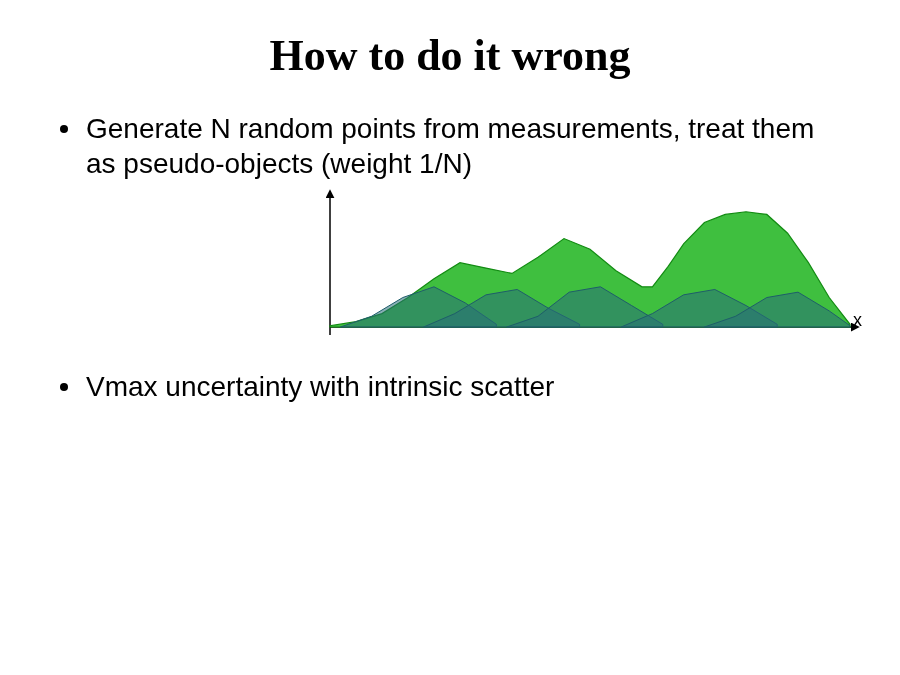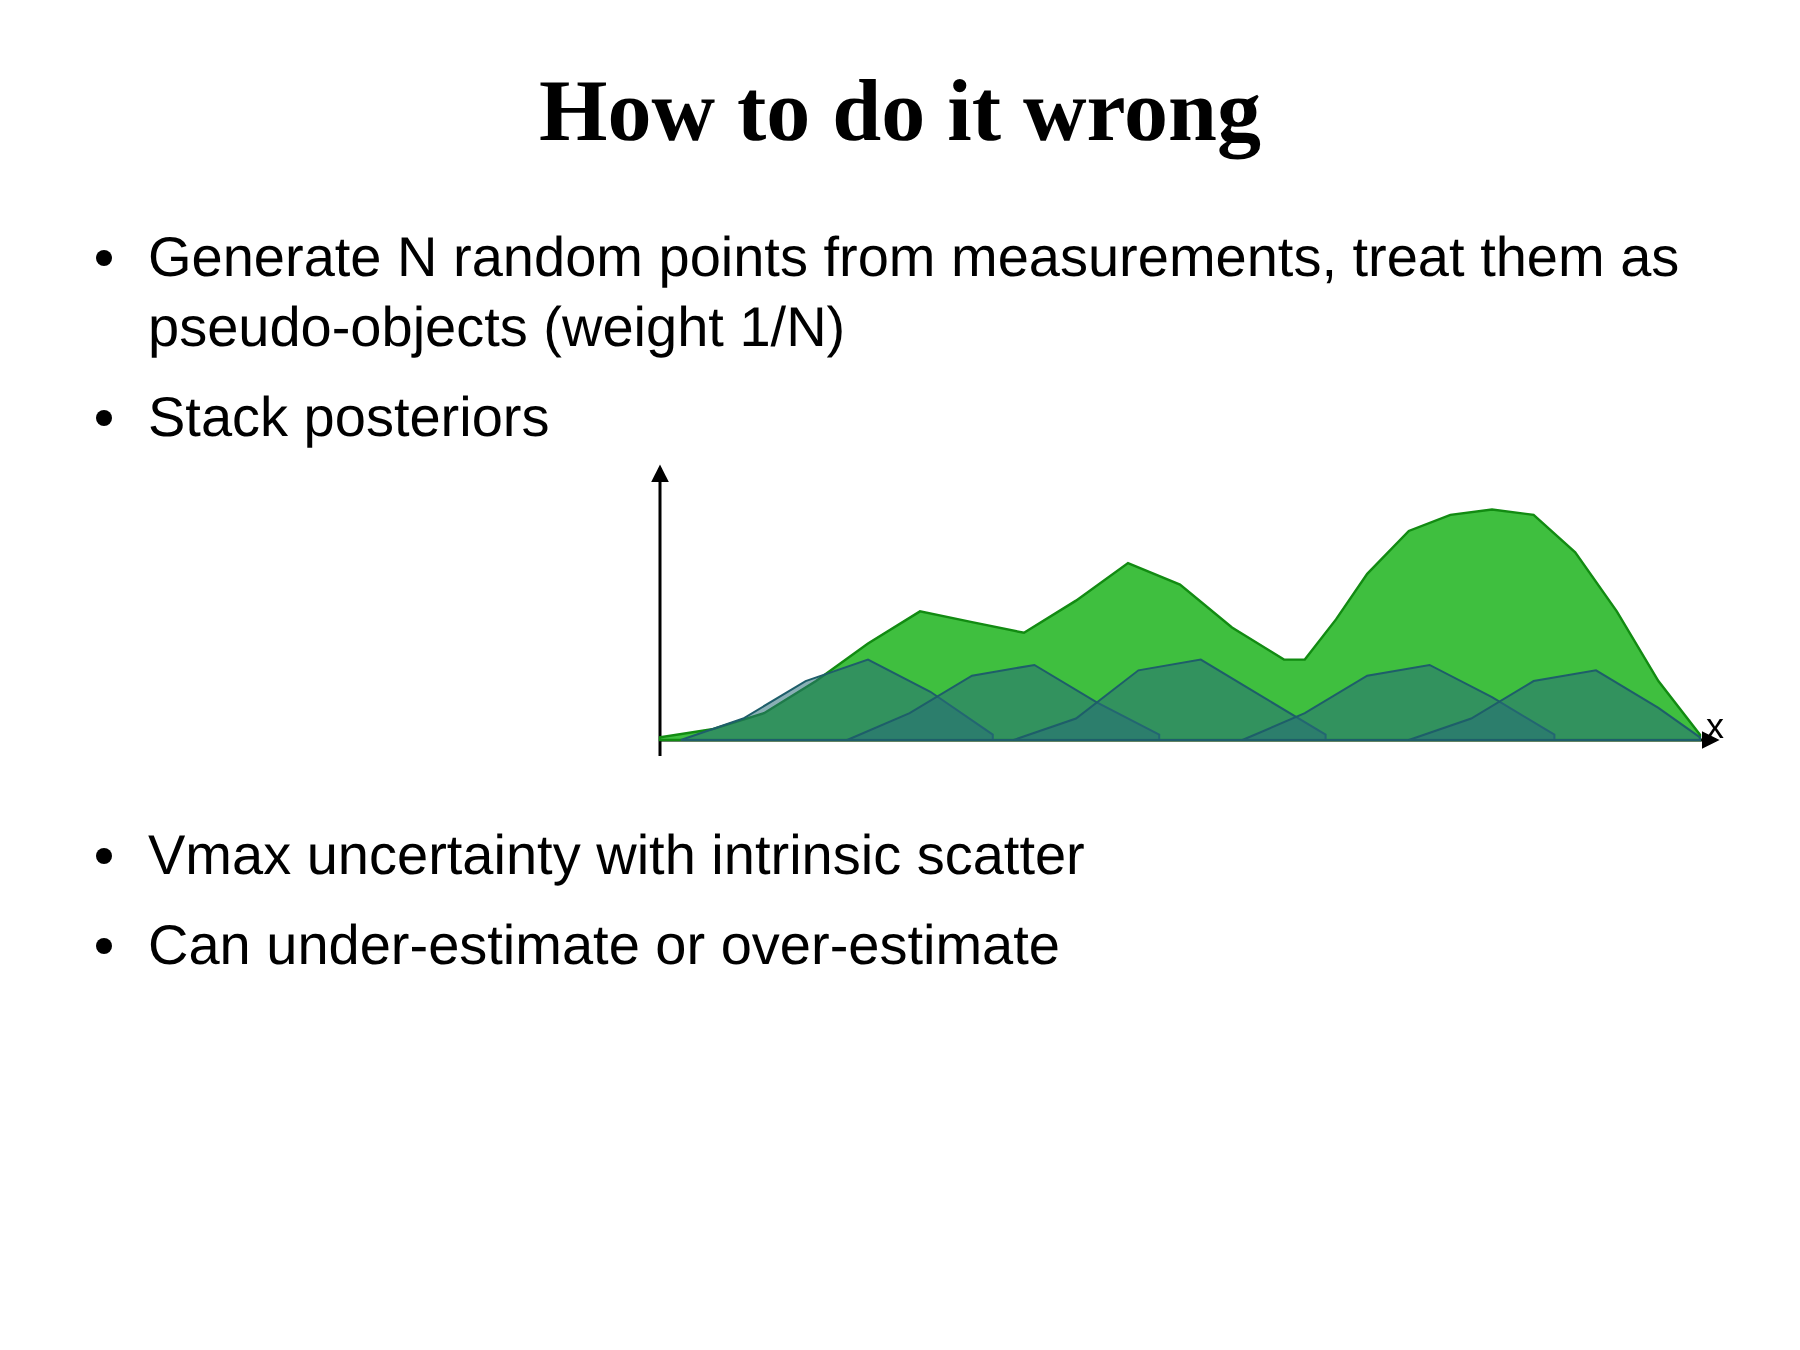--- a/index.html
+++ b/index.html
@@ -21,21 +21,21 @@
   }
   .title {
     font-family: Georgia, 'Times New Roman', serif;
     font-weight: bold;
     font-size: 44px;
     text-align: center;
     margin: 10px 0 30px 0;
   }
   ul.bullets {
     list-style: none;
-    margin: 0;
+    margin: 12px;
     padding: 0;
   }
   ul.bullets > li {
     position: relative;
     padding-left: 34px;
     font-size: 28px;
     line-height: 1.25;
     margin: 10px 0;
   }
   ul.bullets > li::before {
@@ -68,21 +68,20 @@
 </style>
 </head>
 <body>
 
 <div class="slide">
 
   <div class="title">How to do it wrong</div>
 
   <ul class="bullets">
     <li>Generate N random points from measurements, treat them as pseudo-objects (weight 1/N)</li>
-    <li>Stack posteriors</li>
   </ul>
 
   <div class="chart-wrap">
     <svg id="chart-svg" width="560" height="170" viewBox="0 0 560 170">
         <defs>
           <marker id="arrow" viewBox="0 0 10 10" refX="8" refY="5" markerWidth="6" markerHeight="6" orient="auto-start-reverse">
             <path d="M 0 0 L 10 5 L 0 10 z" fill="#000000"></path>
           </marker>
         </defs>
         <line x1="30" y1="140" x2="558" y2="140" stroke="#000000" stroke-width="1.5" marker-end="url(#arrow)"></line>
@@ -92,19 +91,18 @@
         <path d="M 123.6 140 L 123.6 140 L 154.8 126.6 L 186 107.84 L 217.2 102.47999999999999 L 248.4 121.24 L 279.6 137.32 L 279.6 140 Z" fill="rgba(40,110,120,0.55)" stroke="#1e5e6a" stroke-width="1"></path>
         <path d="M 206.8 140 L 206.8 140 L 238 129.28 L 269.20000000000005 105.16 L 300.40000000000003 99.80000000000001 L 331.59999999999997 118.56 L 362.8 137.32 L 362.8 140 Z" fill="rgba(40,110,120,0.55)" stroke="#1e5e6a" stroke-width="1"></path>
         <path d="M 321.20000000000005 140 L 321.20000000000005 140 L 352.4 126.6 L 383.6 107.84 L 414.8 102.47999999999999 L 446 118.56 L 477.2 137.32 L 477.2 140 Z" fill="rgba(40,110,120,0.55)" stroke="#1e5e6a" stroke-width="1"></path>
         <path d="M 404.4 140 L 404.4 140 L 435.6 129.28 L 466.8 110.52 L 498 105.16 L 529.2 123.92 L 550 138.66 L 550 140 Z" fill="rgba(40,110,120,0.55)" stroke="#1e5e6a" stroke-width="1"></path>
       </svg>
     <div class="axis-label">x</div>
   </div>
 
   <ul class="bullets">
     <li>Vmax uncertainty with intrinsic scatter</li>
-    <li>Can under-estimate or over-estimate</li>
   </ul>
 
   <div class="gap"></div>
 
 
 </div>
 
 </body></html>

